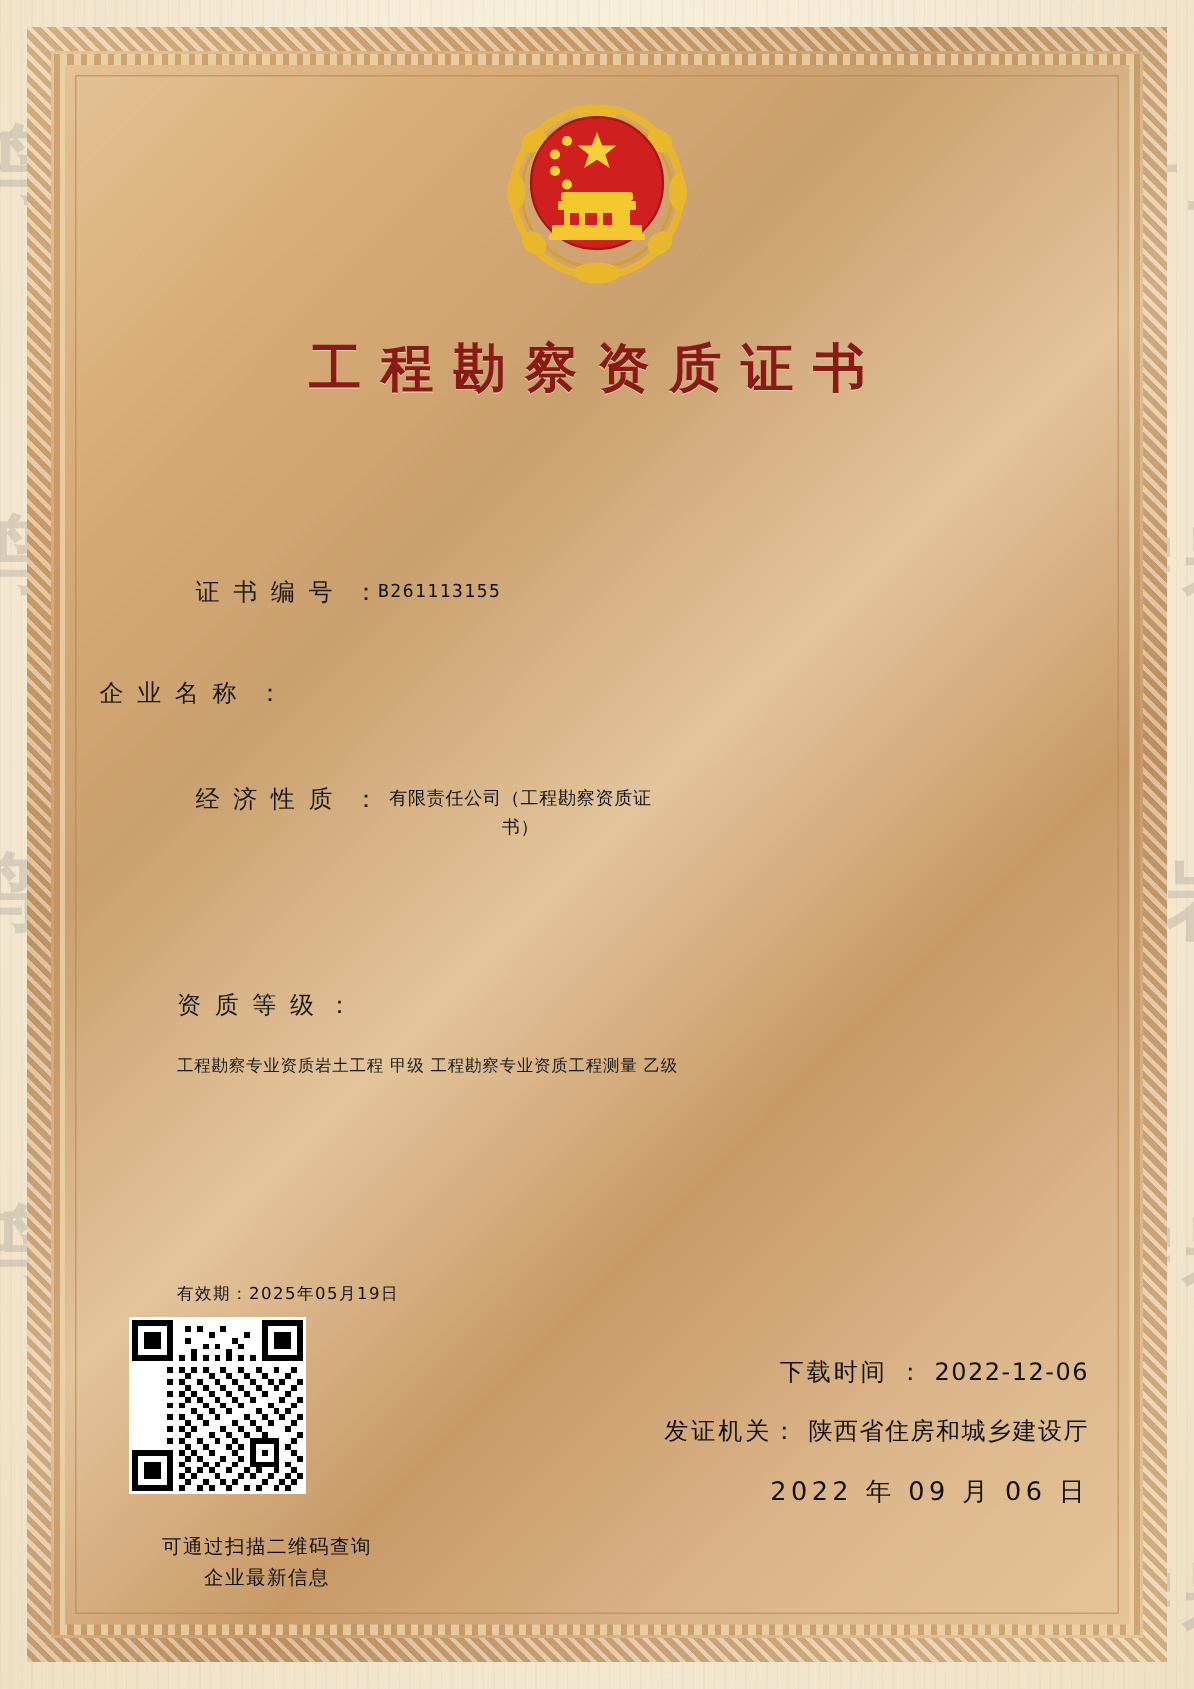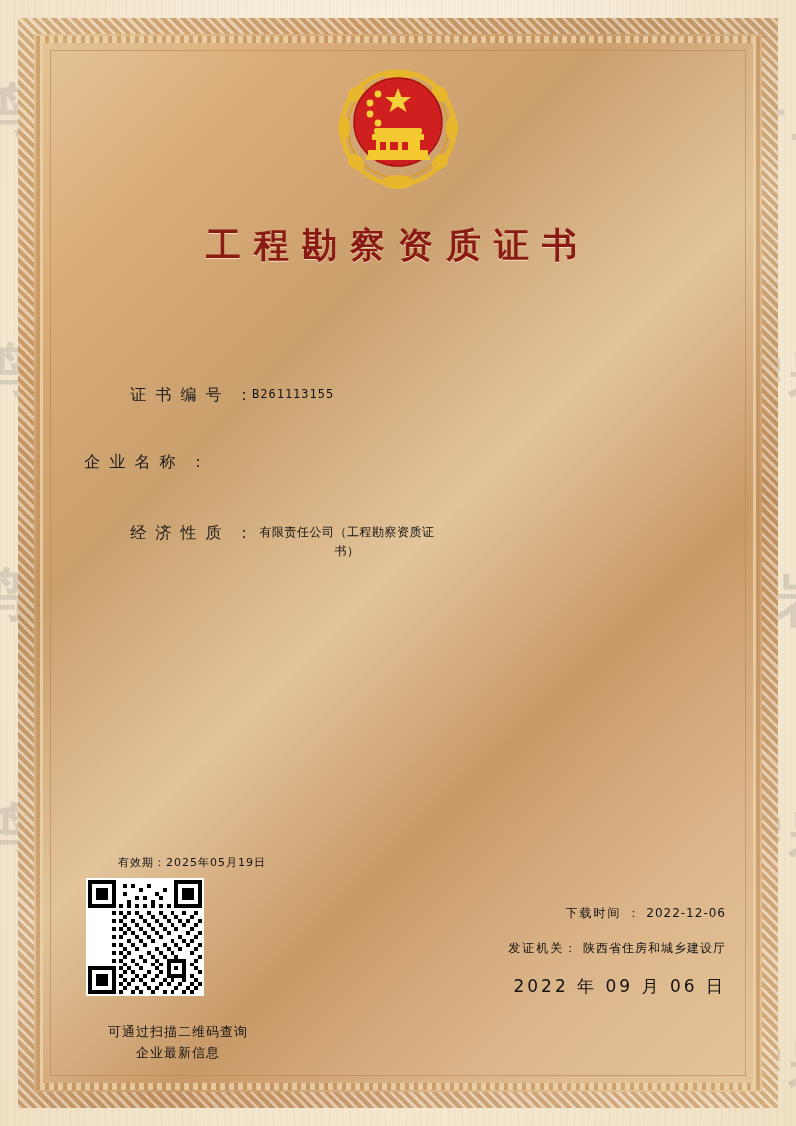--- a/index.html
+++ b/index.html
@@ -239,21 +239,21 @@
   .bottom-right {
     position: absolute;
     right: 70px;
     top: 905px;
     text-align: right;
     font-family: "DejaVu Sans", sans-serif;
     color: #111;
   }
   .br-line {
     margin-bottom: 18px;
-    font-size: 12px;
+    font-size: 16px;
     letter-spacing: 1px;
     white-space: nowrap;
   }
   .br-line .lbl { letter-spacing: 2px; }
   .br-date {
     font-size: 17px;
     letter-spacing: 3px;
     white-space: nowrap;
   }
 
@@ -369,31 +369,35 @@
   <div class="cert-title">工程勘察资质证书</div>
 
   <div class="fields">
     <div class="field-row" style="padding-left:0;">
       <div class="field-label" style="margin-left:118px;">证 书 编 号</div>
       <div class="field-colon">：</div>
       <div class="field-value mono">B261113155</div>
     </div>
 
     <div class="field-row" style="padding-left:0; margin-top:42px;">
-      <div class="field-label" style="margin-left:72px;">企 业 名 称</div>
+      <div class="field-label" style="margin-left:54px;">企 业 名 称</div>
       <div class="field-colon">：</div>
     </div>
 
     <div class="field-row" style="padding-left:0; margin-top:50px;">
       <div class="field-label" style="margin-left:118px;">经 济 性 质</div>
       <div class="field-colon">：</div>
       <div class="field-value" style="max-width:190px;">有限责任公司（工程勘察资质证书）</div>
     </div>
   </div>
 
+  <div class="qual-block">
+    <div class="qual-head">资 质 等 级 ：</div>
+    <div class="qual-detail">工程勘察专业资质岩土工程  甲级  工程勘察专业资质工程测量  乙级</div>
+  </div>
 
   <div class="validity">
     <span>有效期：</span><span>2025年05月19日</span>
   </div>
 
   <div class="qr-wrap">
     <svg class="qr-canvas" viewBox="0 0 29 29" shape-rendering="crispEdges">
       <rect width="29" height="29" fill="#ffffff"></rect>
       <g fill="#000000">
 

